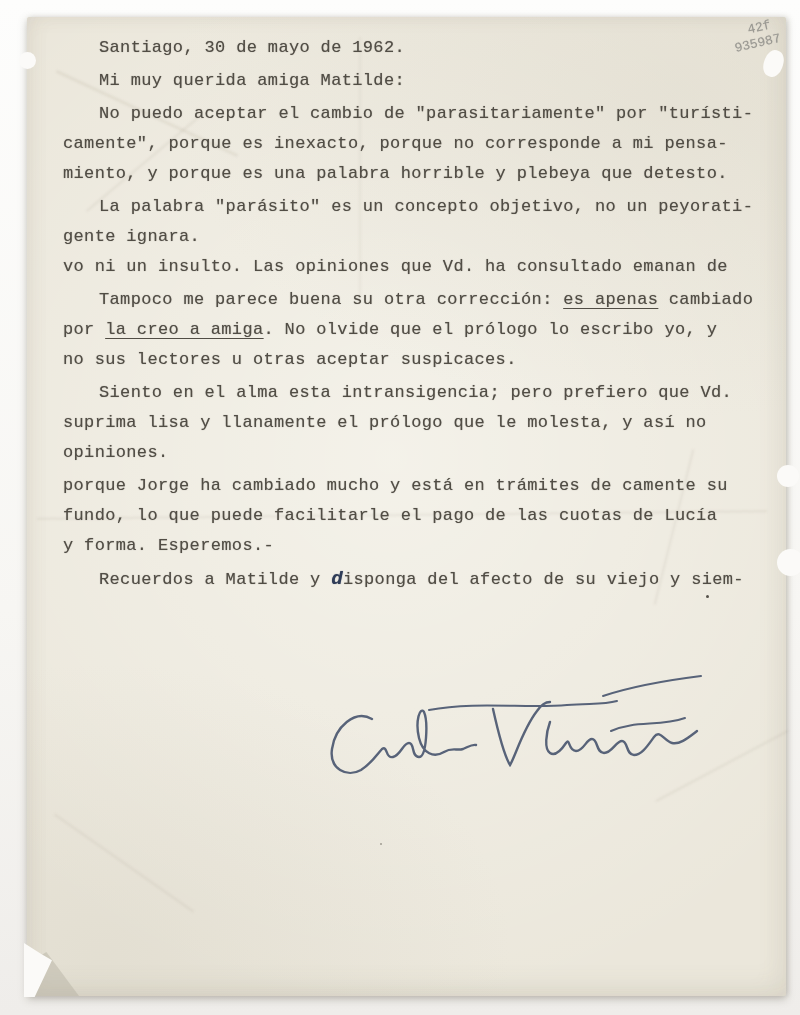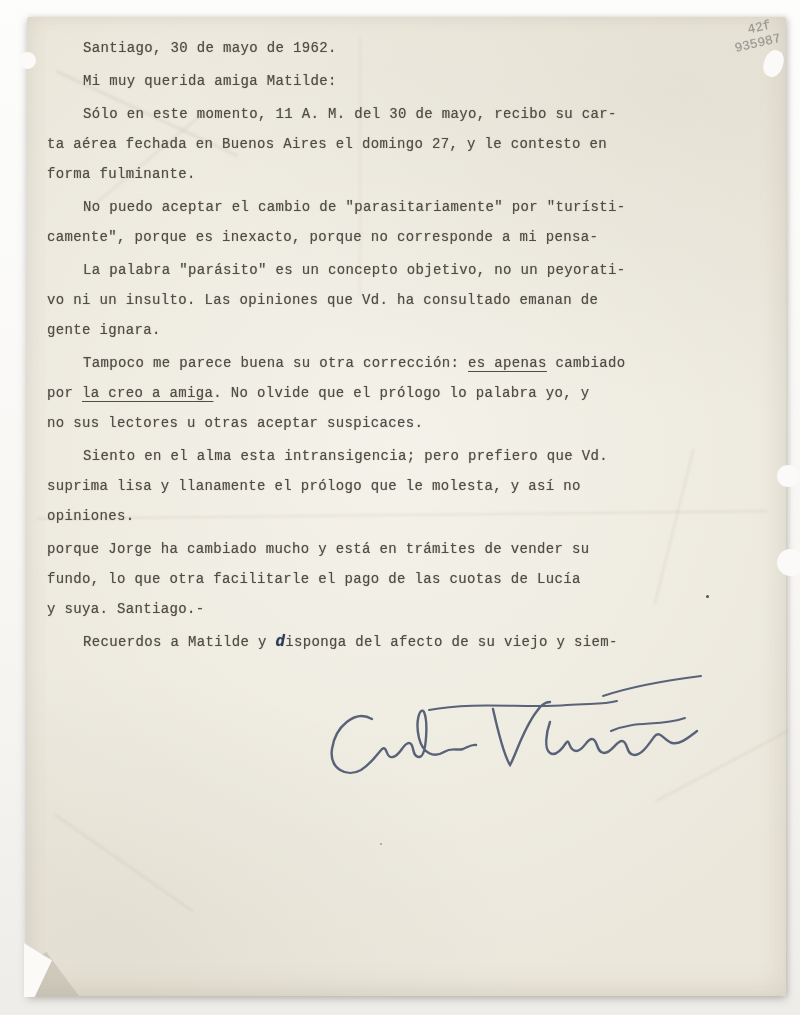--- a/index.html
+++ b/index.html
@@ -19,22 +19,22 @@
     box-shadow:
       0 3px 9px rgba(110,104,92,.38),
       2px 0 5px rgba(120,114,100,.18),
       inset -10px 0 22px rgba(120,110,90,.06),
       inset 0 -12px 24px rgba(120,110,90,.07),
       inset 8px 0 18px rgba(120,110,90,.04);
     border-radius:2px;
   }
   .crease{position:absolute;background:rgba(146,138,118,.13);filter:blur(1.2px);pointer-events:none;}
   .letter-text{
-    position:absolute;left:20px;top:16px;width:710px;
-    font-size:14px;line-height:30px;letter-spacing:.35px;
+    position:absolute;left:36px;top:16px;width:710px;
+    font-size:17px;line-height:30px;letter-spacing:.35px;
     color:#514d45;text-shadow:0 0 1px rgba(81,77,69,.55);
   }
   .para{margin:0 0 3px 0;}
   .line{white-space:pre;height:30px;}
   .line.first{text-indent:36px;}
   .u{text-decoration:underline;text-underline-offset:4px;text-decoration-thickness:1px;font-family:Liberation Mono, monospace;}
   .ink-d{color:#2f3c57;font-weight:bold;font-style:italic;font-size:1.12em;text-shadow:0 0 1px rgba(47,60,87,.7);}
   .pencil-note{
     position:absolute;left:693px;top:4px;width:72px;
     transform:rotate(-13deg);
@@ -68,47 +68,43 @@
   </div>
 
   <div class="letter-text">
       <div class="para">
         <div class="line first"><span>Santiago, 30 de mayo de 1962.</span></div>
       </div>
       <div class="para">
         <div class="line first"><span>Mi muy querida amiga Matilde:</span></div>
       </div>
       <div class="para">
-        <div class="line first"><span>Sólo en este momento, 11 A. M. del 30 de mayo, recibo su car-</span></div>
-        <div class="line"><span>ta aérea fechada en Buenos Aires el domingo 27, y le contesto en</span></div>
-        <div class="line"><span>forma fulminante.</span></div>
-      </div>
-      <div class="para">
         <div class="line first"><span>No puedo aceptar el cambio de "parasitariamente" por "turísti-</span></div>
         <div class="line"><span>camente", porque es inexacto, porque no corresponde a mi pensa-</span></div>
+        <div class="line"><span>miento, y porque es una palabra horrible y plebeya que detesto.</span></div>
       </div>
       <div class="para">
         <div class="line first"><span>La palabra "parásito" es un concepto objetivo, no un peyorati-</span></div>
+        <div class="line"><span>gente ignara.</span></div>
         <div class="line"><span>vo ni un insulto. Las opiniones que Vd. ha consultado emanan de</span></div>
-        <div class="line"><span>gente ignara.</span></div>
       </div>
       <div class="para">
         <div class="line first"><span>Tampoco me parece buena su otra corrección: </span><span class="u">es apenas</span><span> cambiado</span></div>
-        <div class="line"><span>por </span><span class="u">la creo a amiga</span><span>. No olvide que el prólogo lo palabra yo, y</span></div>
+        <div class="line"><span>por </span><span class="u">la creo a amiga</span><span>. No olvide que el prólogo lo escribo yo, y</span></div>
         <div class="line"><span>no sus lectores u otras aceptar suspicaces.</span></div>
       </div>
       <div class="para">
         <div class="line first"><span>Siento en el alma esta intransigencia; pero prefiero que Vd.</span></div>
         <div class="line"><span>suprima lisa y llanamente el prólogo que le molesta, y así no</span></div>
         <div class="line"><span>opiniones.</span></div>
       </div>
       <div class="para">
-        <div class="line"><span>porque Jorge ha cambiado mucho y está en trámites de vender su</span></div>
-        <div class="line"><span>fundo, lo que otra facilitarle el pago de las cuotas de Lucía</span></div>
-        <div class="line"><span>y suya. Santiago.-</span></div>
+        <div class="line"><span>porque Jorge ha cambiado mucho y está en trámites de camente su</span></div>
+        <div class="line"><span>fundo, lo que puede facilitarle el pago de las cuotas de Lucía</span></div>
+        <div class="line"><span>y forma. Esperemos.-</span></div>
       </div>
       <div class="para">
         <div class="line first"><span>Recuerdos a Matilde y </span><span class="ink-d">d</span><span>isponga del afecto de su viejo y siem-</span></div>
       </div>
     </div>
 
   <div class="signature" title="Carlos Vicuña">
     <svg viewBox="0 0 435 125" fill="none" stroke="#48556e" stroke-width="2.4" stroke-linecap="round" opacity="0.9">
 
       <path d="M 75,54

